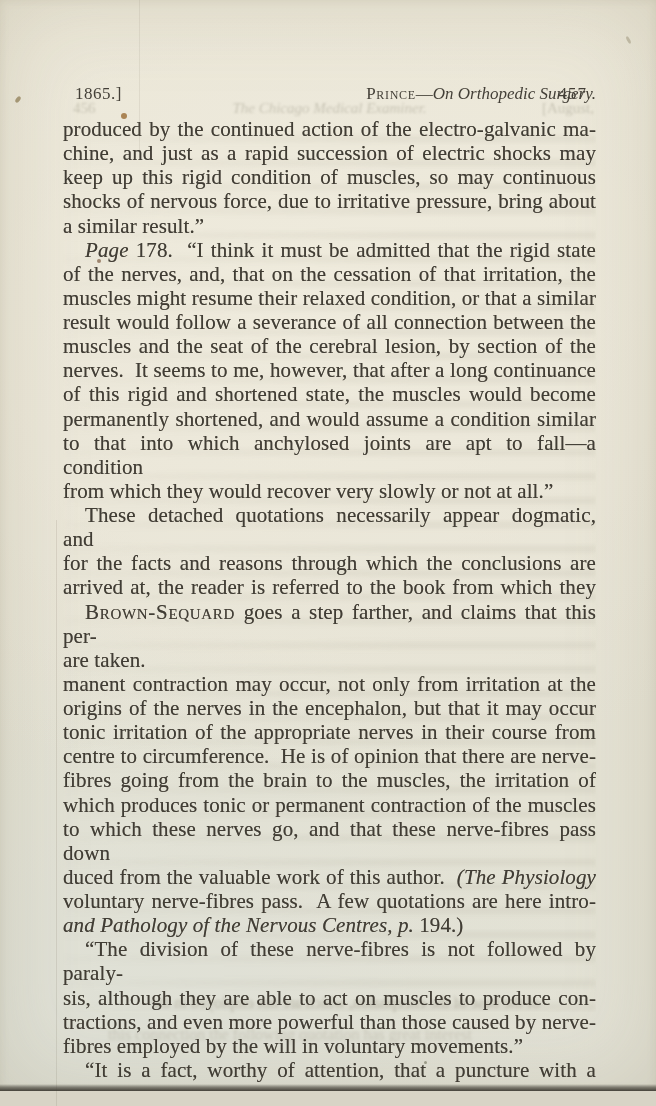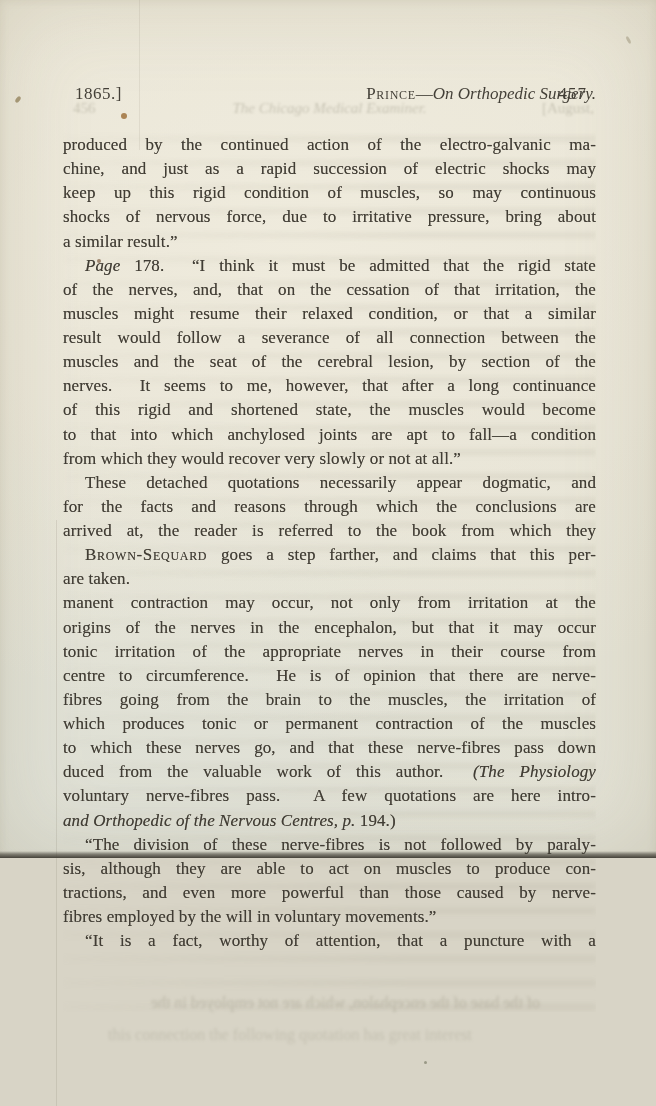--- a/index.html
+++ b/index.html
@@ -2,41 +2,41 @@
 <html><head>
 <meta charset="utf-8">
 <style>
   html, body { margin: 0; padding: 0; }
   body {
     width: 656px; height: 1106px; overflow: hidden;
     font-family: "Liberation Serif", "DejaVu Serif", serif;
     background: #d8d4c6;
   }
   .page {
-    position: relative; width: 656px; height: 858px;
+    position: relative; width: 656px; height: 1091px;
     background:
       radial-gradient(ellipse 900px 700px at 45% 28%, rgba(240,236,222,.85), rgba(240,236,222,0) 70%),
       radial-gradient(ellipse 700px 600px at 20% 95%, rgba(222,224,214,.8), rgba(222,224,214,0) 70%),
       linear-gradient(180deg, #eae6d7 0%, #e7e3d5 40%, #e4e2d4 75%, #e2e1d5 100%);
     box-shadow: inset 0 0 90px rgba(140,130,100,.22), inset 0 0 10px rgba(120,110,85,.14);
   }
   
   .header { position: absolute; left: 63px; top: 84px; width: 533px; height: 22px;
             font-size: 17px; color: #433f37; }
   .h-left  { position: absolute; left: 12px; top: 0; letter-spacing: .5px; }
   .h-center{ position: absolute; left: 0; right: 0; top: 0; text-align: right; }
   .h-right { position: absolute; right: 9px; top: 0; letter-spacing: 1px; }
   .sc { font-variant: small-caps; letter-spacing: .7px; }
   .it { font-style: italic; }
   
   .text-block {
     position: absolute; left: 63px; top: 117px; width: 533px;
-    font-size: 17px; line-height: 24.12px; color: #413d35;
+    font-size: 21px; line-height: 24.12px; color: #413d35;
     text-shadow: 0 0 .5px rgba(62,56,44,.55);
-    letter-spacing: .1px; z-index: 3; margin-top: 16px;
+    letter-spacing: .1px; z-index: 3;
   }
   .line { white-space: pre-wrap; text-align: justify; text-align-last: justify; }
   .line.last { text-align-last: left; }
   .line.indent { text-indent: 22px; }
   
   .ghost { position: absolute; color: #a5a190; z-index: 1; pointer-events: none; }
   .ghost-header { left: 63px; top: 100px; width: 533px; height: 20px;
                   font-size: 15px; opacity: .5; filter: blur(1.1px); }
   .gh-num  { position: absolute; left: 10px; }
   .gh-title{ position: absolute; left: 0; right: 0; text-align: center; font-style: italic; }
@@ -94,37 +94,38 @@
       <div class="line"><span>keep up this rigid condition of muscles, so may continuous</span></div>
       <div class="line"><span>shocks of nervous force, due to irritative pressure, bring about</span></div>
       <div class="line last"><span>a similar result.”</span></div>
       <div class="line indent"><span class="it">Page</span><span> 178.  “I think it must be admitted that the rigid state</span></div>
       <div class="line"><span>of the nerves, and, that on the cessation of that irritation, the</span></div>
       <div class="line"><span>muscles might resume their relaxed condition, or that a similar</span></div>
       <div class="line"><span>result would follow a severance of all connection between the</span></div>
       <div class="line"><span>muscles and the seat of the cerebral lesion, by section of the</span></div>
       <div class="line"><span>nerves.  It seems to me, however, that after a long continuance</span></div>
       <div class="line"><span>of this rigid and shortened state, the muscles would become</span></div>
+      <div class="line"><span>permanently shortened, and would assume a condition similar</span></div>
       <div class="line"><span>to that into which anchylosed joints are apt to fall—a condition</span></div>
       <div class="line last"><span>from which they would recover very slowly or not at all.”</span></div>
       <div class="line indent"><span>These detached quotations necessarily appear dogmatic, and</span></div>
       <div class="line"><span>for the facts and reasons through which the conclusions are</span></div>
       <div class="line"><span>arrived at, the reader is referred to the book from which they</span></div>
       <div class="line indent"><span class="sc">Brown-Sequard</span><span> goes a step farther, and claims that this per-</span></div>
       <div class="line last"><span>are taken.</span></div>
       <div class="line"><span>manent contraction may occur, not only from irritation at the</span></div>
       <div class="line"><span>origins of the nerves in the encephalon, but that it may occur</span></div>
       <div class="line"><span>tonic irritation of the appropriate nerves in their course from</span></div>
       <div class="line"><span>centre to circumference.  He is of opinion that there are nerve-</span></div>
       <div class="line"><span>fibres going from the brain to the muscles, the irritation of</span></div>
       <div class="line"><span>which produces tonic or permanent contraction of the muscles</span></div>
       <div class="line"><span>to which these nerves go, and that these nerve-fibres pass down</span></div>
       <div class="line"><span>duced from the valuable work of this author.  </span><span class="it">(The Physiology</span></div>
       <div class="line"><span>voluntary nerve-fibres pass.  A few quotations are here intro-</span></div>
-      <div class="line last"><span class="it">and Orthopedic of the Nervous Centres, p.</span><span> 194.)</span></div>
+      <div class="line last"><span class="it">and Pathology of the Nervous Centres, p.</span><span> 194.)</span></div>
       <div class="line indent"><span>“The division of these nerve-fibres is not followed by paraly-</span></div>
       <div class="line"><span>sis, although they are able to act on muscles to produce con-</span></div>
       <div class="line"><span>tractions, and even more powerful than those caused by nerve-</span></div>
       <div class="line last"><span>fibres employed by the will in voluntary movements.”</span></div>
       <div class="line indent"><span>“It is a fact, worthy of attention, that a puncture with a</span></div>
     </div>
 
   <div class="ghost ghost-bottom-1">of the base of the encephalon, which are not employed in the</div>
   <div class="ghost ghost-bottom-2">this connection the following quotation has great interest</div>
 

